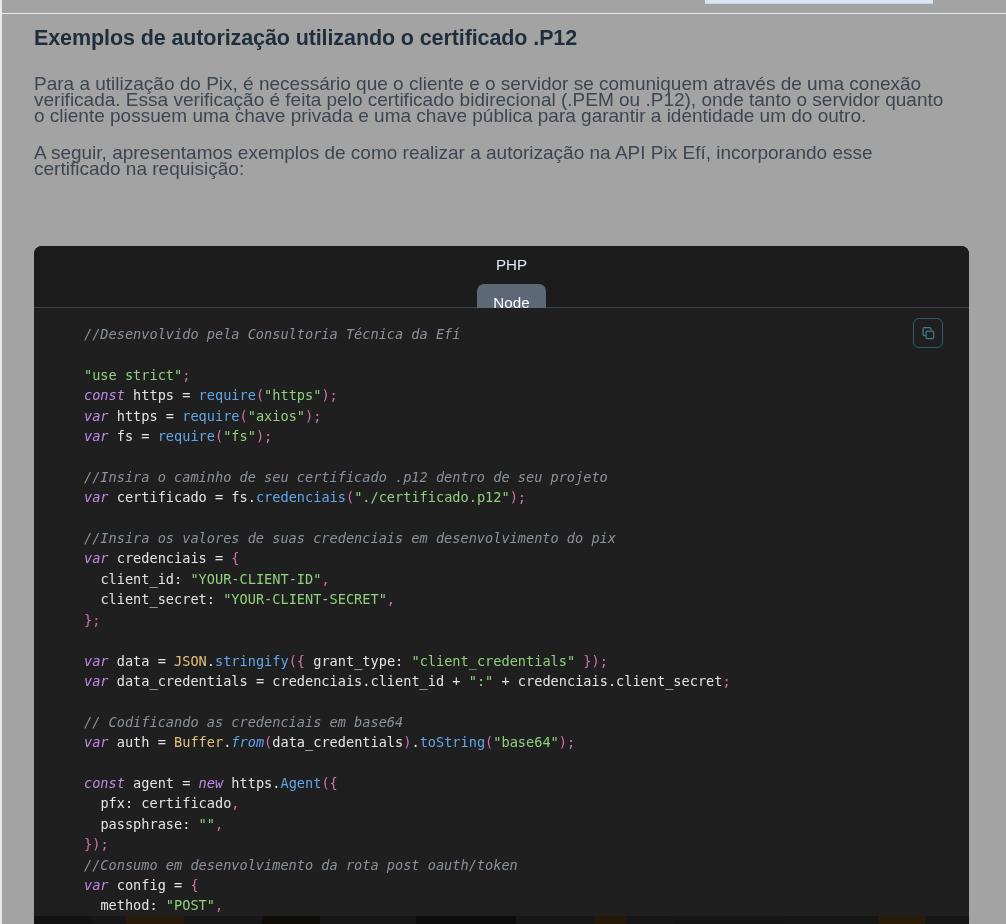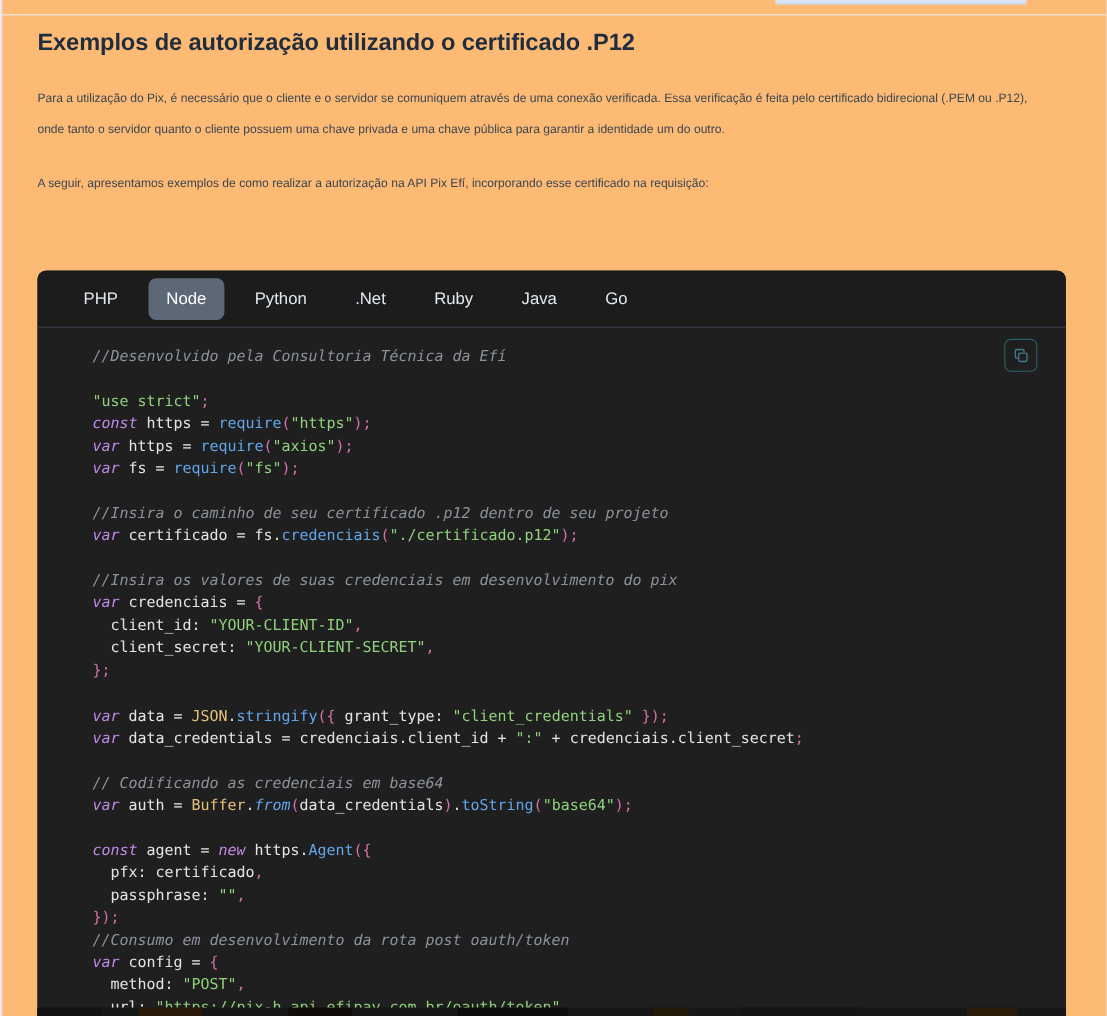--- a/index.html
+++ b/index.html
@@ -12,21 +12,21 @@
     background: #ffffff;
     font-family: "Liberation Sans", sans-serif;
   }
 
   
   #page {
     position: relative;
     width: 1006px;
     height: 924px;
     overflow: hidden;
-    background: #fdba74;
+    background: #a3a3a3;
   }
   .left-rail {
     position: absolute;
     left: 0; top: 0;
     width: 2px; height: 924px;
     background: #e6e9ee;
   }
   .top-divider {
     position: absolute;
     left: 2px; top: 13px;
@@ -53,46 +53,47 @@
     padding-top: 11px;
     font-size: 21.5px;
     line-height: 28px;
     font-weight: 700;
     color: #1f2d3d;
     letter-spacing: -0.1px;
   }
   p.body-text {
     margin: 0;
     padding-top: 24px;
-    font-size: 11px;
-    line-height: 28px;
+    font-size: 19px;
+    line-height: 16px;
     color: #3c4650;
     max-width: 918px;
   }
   p.body-text.tight { padding-top: 21px; }
 
   
   .code-card {
     position: absolute;
     left: 34px;
     top: 246px;
     width: 935px;
     height: 700px;
     background: #1f1f1f;
     border-radius: 8px;
     overflow: hidden;
   }
   .tabbar {
     position: relative;
-    height: 52px;
+    height: 62px;
     background: #1c1c1c;
     border-bottom: 1px solid #3c4450;
     display: flex;
     align-items: center;
     padding: 0 0 0 20px;
+    flex-direction: column;
   }
   .tab {
     font-size: 15.2px;
     color: #e3e9f2;
     padding: 9px 16px;
     margin: 0 6px;
     border-radius: 7px;
     cursor: pointer;
     white-space: nowrap;
     background: transparent;

